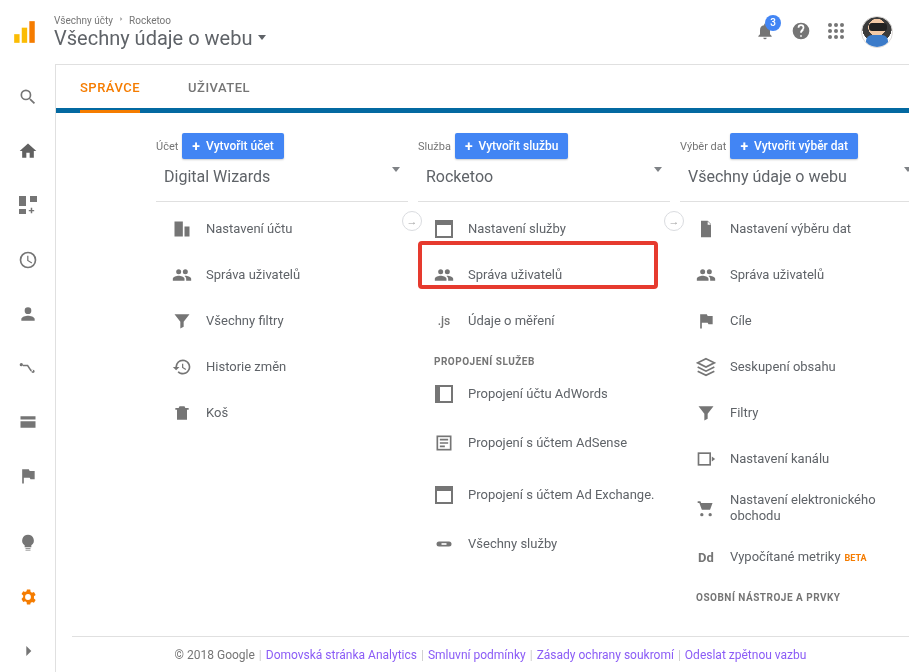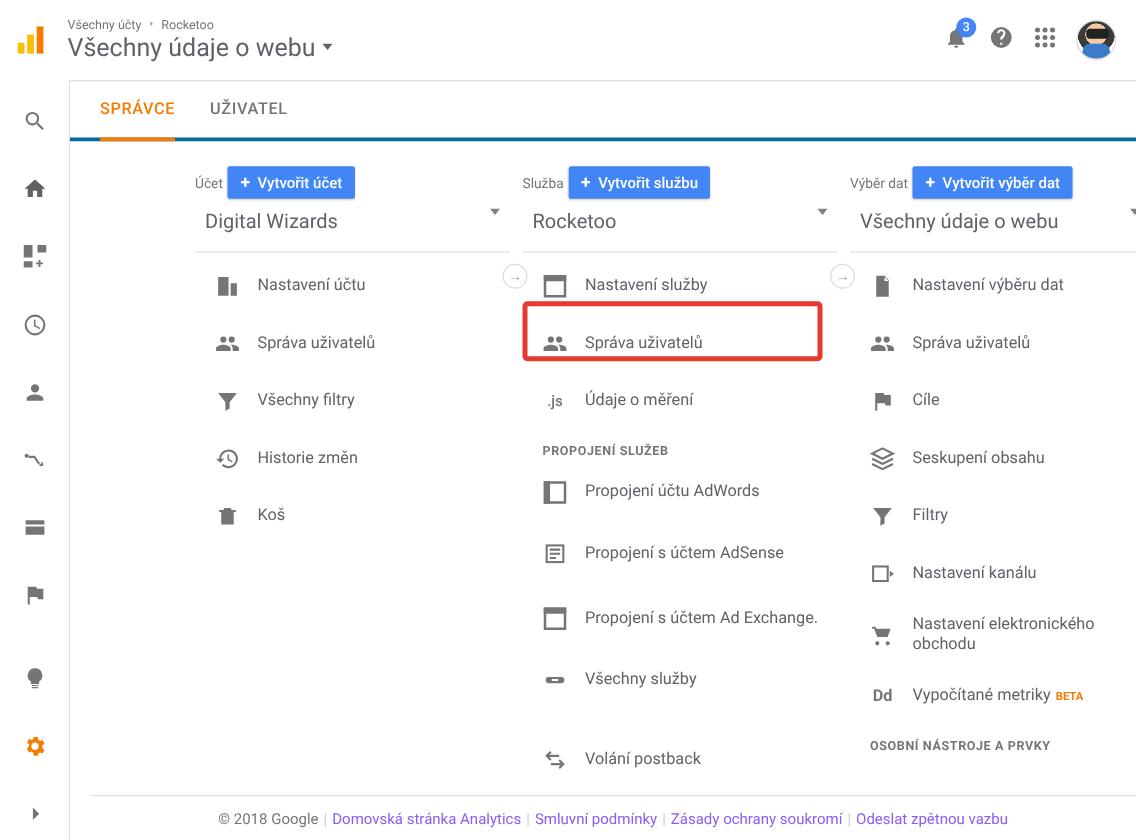--- a/index.html
+++ b/index.html
@@ -40,21 +40,21 @@
   .rail-item.darken svg { fill:#616161; }
   .dash-icon { position:relative; width:18px; height:18px; }
   .dash-icon span { position:absolute; background:#757575; }
   .dash-icon .a{top:0;left:0;width:7px;height:10px;}
   .dash-icon .b{top:0;right:0;width:7px;height:6px;}
   .dash-icon .c{bottom:0;left:0;width:7px;height:5px;}
   .dash-icon .d{font-size:11px;color:#757575;left:10px;top:8px;background:none;font-weight:bold;}
 
   
   .main { position:absolute; left:56px; top:64px; right:0; bottom:0; display:flex; flex-direction:column; border-top:1px solid #e0e0e0;}
-  .tabs { display:flex; height:48px; border-bottom:3px solid #0369a1; padding-left:24px; gap:28px;}
+  .tabs { display:flex; height:48px; border-bottom:5px solid #0369a1; padding-left:24px; gap:48px;}
   .tab { display:flex; align-items:center; height:48px; font-size:13px; font-weight:500; letter-spacing:0.5px; color:#757575; cursor:pointer; border-bottom:3px solid transparent; }
   .tab.active { color:#f57c00; border-bottom-color:#f57c00; }
 
   .cols-wrap { flex:1; overflow:hidden; position:relative; padding: 20px 8px 0 100px; }
   .cols { display:flex; gap:0; height:100%; }
   .col { position:relative; flex:0 0 262px; padding-right:10px; }
   .col:last-child { flex:0 0 250px; }
   .col-head { display:flex; align-items:center; gap:4px; margin-bottom:8px;}
   .col-label { font-size:11px; color:#757575; }
   .create-btn { display:flex; align-items:center; gap:6px; background:#4285f4; color:#fff; height:26px; padding:0 10px; font-size:12px; font-weight:500; border-radius:2px; cursor:pointer; box-shadow:0 1px 2px rgba(0,0,0,0.2); }
@@ -401,28 +401,20 @@
             </div>
           <div class="list-item">
               <span class="li-icon">
                 <svg width="20" height="20">
                   <use href="#i-link"></use>
                 </svg>
               </span>
               <span class="li-text">Všechny služby</span>
             </div>
           <div style="height:18px;"></div>
-          <div class="list-item">
-              <span class="li-icon">
-                <svg width="20" height="20">
-                  <use href="#i-postback"></use>
-                </svg>
-              </span>
-              <span class="li-text">Volání postback</span>
-            </div>
         </div>
         <div class="move-btn" style="top:78px;right:-4px;">→</div>
         <div class="highlight" style="top:108px;left:0px;width:240px;height:48px;"></div>
       </div>
 
       <div class="col">
         <div class="col-head">
           <span class="col-label">Výběr dat</span>
           <div class="create-btn">
               <span class="plus">+</span>

